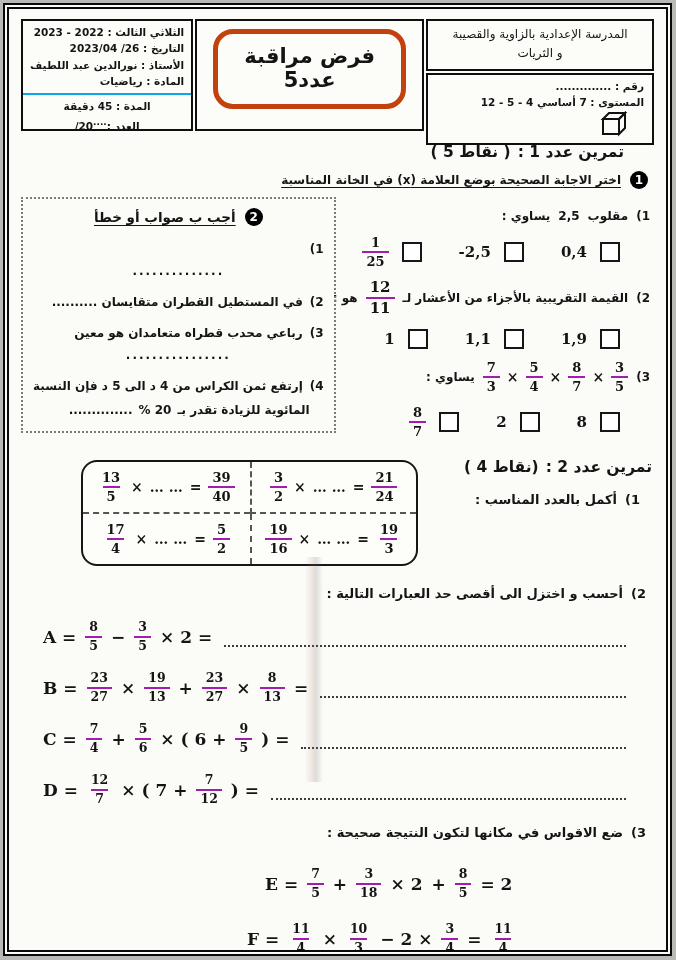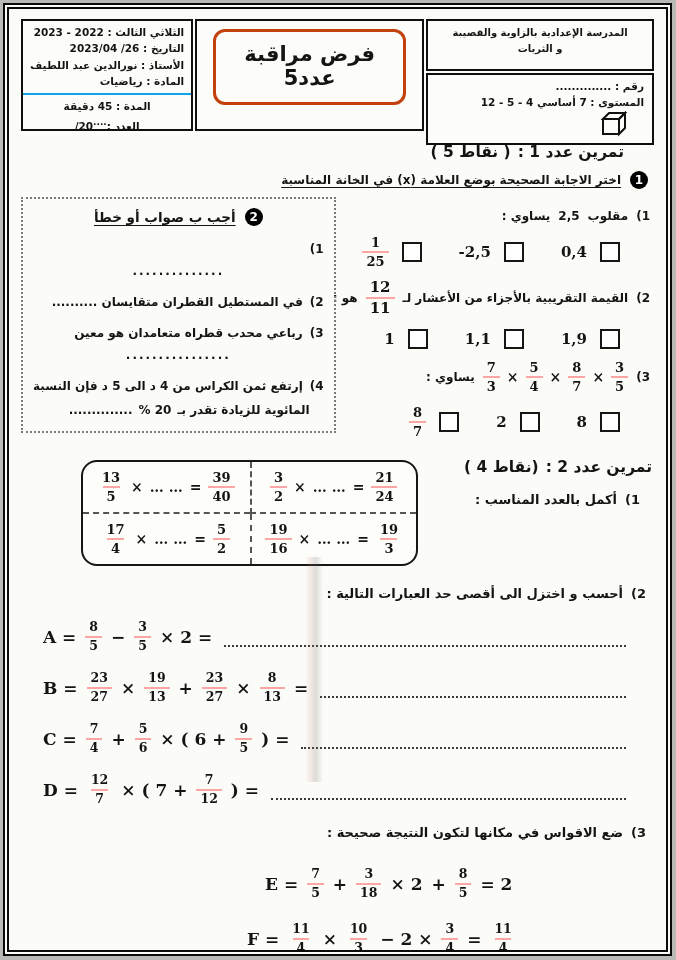--- a/index.html
+++ b/index.html
@@ -4,26 +4,26 @@
 <style>
   html,body{margin:0;padding:0;}
   body{width:676px;height:960px;background:#b9b9b5;font-family:"DejaVu Sans",sans-serif;color:#141414;}
   .page{position:relative;width:676px;height:960px;overflow:hidden;}
   .paper{position:absolute;left:3px;top:3px;right:4px;bottom:4px;background:#fbfbf7;
          border:6px double #0a0a0a;padding:10px 12px 8px;box-sizing:border-box;overflow:hidden;}
   
   .header{display:flex;gap:2px;align-items:stretch;height:112px;}
   .hbox{border:2px solid #0f0f0f;box-sizing:border-box;background:#fcfcf9;}
   .school-col{width:233px;display:flex;flex-direction:column;gap:2px;}
-  .school-box{flex:0 0 52px;text-align:center;font-weight:bold;font-size:10px;line-height:1.6;padding-top:4px;}
+  .school-box{flex:0 0 52px;text-align:center;font-weight:normal;font-size:12px;line-height:1.6;padding-top:4px;}
   .student-box{flex:1;padding:3px 8px 2px;font-size:10.5px;font-weight:bold;line-height:1.55;position:relative;}
   .level-row{display:flex;justify-content:space-between;align-items:flex-start;}
   .cube{margin:0 14px 0 6px;}
   .title-col{width:234px;position:relative;}
-  .title-box{margin:8px 16px;border:3px solid #c2410c;border-radius:12px;text-align:center;
+  .title-box{margin:8px 16px;border:5px solid #c2410c;border-radius:20px;text-align:center;
              font-size:21px;font-weight:bold;padding:10px 4px 12px;}
   .info-col{width:176px;font-size:10.5px;font-weight:bold;display:flex;flex-direction:column;}
   .info-top{padding:3px 7px 4px;line-height:1.55;border-bottom:2px solid #0ea5e9;}
   .info-bottom{padding:3px 7px;line-height:1.6;text-align:center;}
   sup.dots{font-size:9px;letter-spacing:1px;}
   .badge{display:inline-flex;width:18px;height:18px;border-radius:50%;background:#000;color:#fff;
          font-size:12px;font-weight:bold;align-items:center;justify-content:center;flex:0 0 18px;}
   .u{text-decoration:underline;text-underline-offset:3px;}
   .ex-title{display:flex;gap:7px;align-items:center;font-size:15.5px;font-weight:bold;margin:12px 30px 0 0;}
   .instr{display:flex;gap:9px;align-items:center;font-size:12px;font-weight:bold;margin:10px 6px 0 0;white-space:nowrap;}
@@ -35,21 +35,21 @@
   .opt-row{display:flex;align-items:center;gap:13px;margin:13px 34px 4px 0;
            font-family:"DejaVu Serif",serif;font-weight:bold;font-size:15px;}
   .opt-row .tok-num,.opt-row .frac{margin-left:24px;}
   .opt-row > :last-child{margin-left:0;}
   .cbx{width:16px;height:16px;border:2px solid #161616;display:inline-block;background:#fff;flex:0 0 16px;}
   .expr{display:inline-flex;gap:7px;align-items:center;font-family:"DejaVu Serif",serif;font-size:14px;}
   
   .frac{display:inline-flex;flex-direction:column;align-items:center;direction:ltr;
         font-family:"DejaVu Serif",serif;font-weight:bold;line-height:1;font-size:13px;vertical-align:middle;}
   .frac .fn{padding:0 4px 2px;}
-  .frac .fd{border-top:2px solid #fca5a5;padding:2px 4px 0;}
+  .frac .fd{border-top:2px solid #a21caf;padding:2px 4px 0;}
   .frac.big{font-size:15px;}
   
   .tfbox{flex:0 0 302px;border:2px dotted #7a7a7a;padding:6px 10px 12px;box-sizing:border-box;
          font-size:12px;font-weight:bold;line-height:1.5;}
   .tf-title{display:flex;gap:9px;align-items:center;justify-content:center;font-size:13.5px;margin-top:2px;}
   .tf-item{display:flex;gap:7px;align-items:baseline;margin-top:13px;white-space:nowrap;}
   .tf-dots{text-align:center;letter-spacing:2px;margin-top:4px;}
   .tf-line2{display:flex;gap:6px;align-items:center;margin:6px 14px 0 0;}
   .mk{font-family:"DejaVu Sans",sans-serif;}
   

